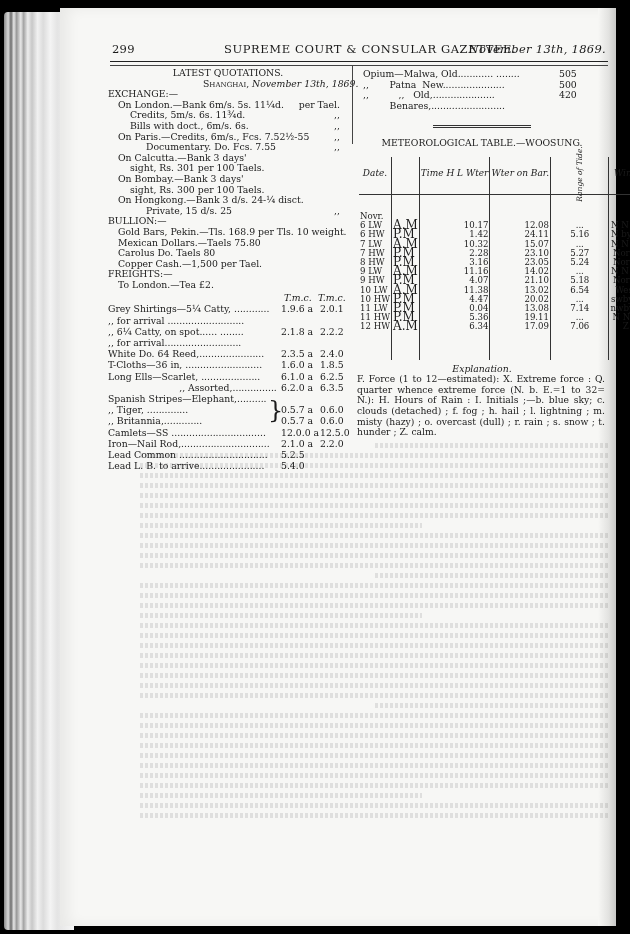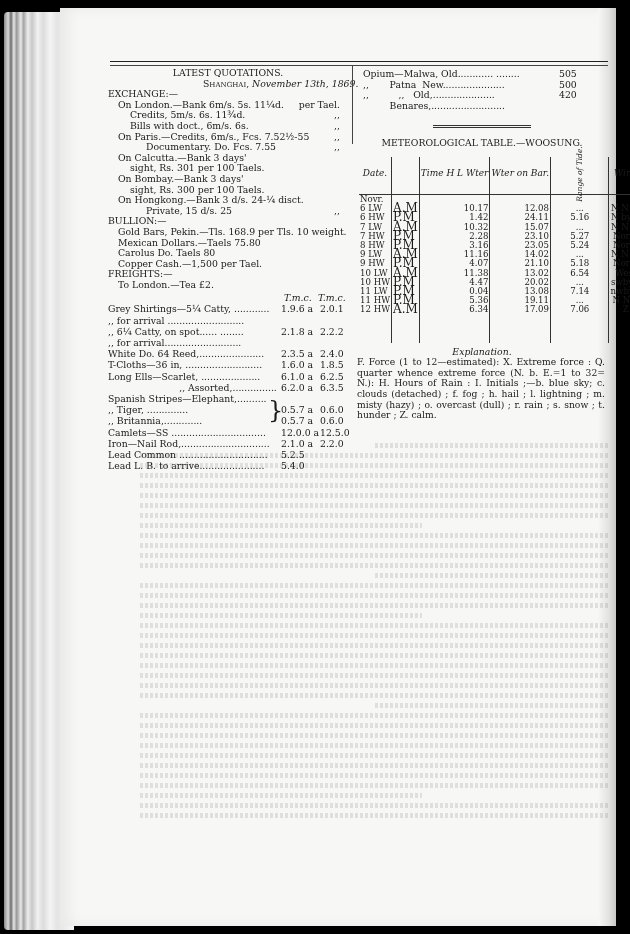--- a/index.html
+++ b/index.html
@@ -86,20 +86,25 @@
       <div class="st-line" style="width: 100%; margin-left: 0px;"></div>
       <div class="st-line" style="width: 100%; margin-left: 0px;"></div>
       <div class="st-line" style="width: 100%; margin-left: 0px;"></div>
       <div class="st-line" style="width: 100%; margin-left: 0px;"></div>
       <div class="st-line" style="width: 100%; margin-left: 0px;"></div>
       <div class="st-line" style="width: 60%; margin-left: 0px;"></div>
       <div class="st-line" style="width: 100%; margin-left: 0px;"></div>
       <div class="st-line" style="width: 100%; margin-left: 0px;"></div>
     </div>
 
+  <div class="header">
+    <span class="pagenum">299</span>
+    <span class="title">SUPREME COURT &amp; CONSULAR GAZETTEE.</span>
+    <span class="date">November 13th, 1869.</span>
+  </div>
   <div class="rule"></div>
 
   <div class="col-left">
     <div class="center" style="margin-top:2px;">LATEST QUOTATIONS.</div>
     <div class="row" style="padding-left:95px;">
       <span class="sc">Shanghai,</span>
       <span class="it">November 13th, 1869.</span>
     </div>
     <div class="row">EXCHANGE:—</div>
     <div id="exchange-lines">
@@ -171,21 +176,21 @@
           <th style="width:14px;"></th>
           <th style="width:22px;text-align:right;">Time H L Wter</th>
           <th style="width:22px;text-align:center;">Wter on Bar.</th>
           <th class="rot" style="width:16px;height:34px;"><span>Range of Tide.</span></th>
           <th style="width:36px;">Wind</th>
 
         </tr>
       </thead>
       <tbody id="met-body">
         <tr>
-          <td style="padding-top:0;">Novr.</td>
+          <td style="padding-top:17px;">Novr.</td>
           <td></td>
             <td></td>
             <td></td>
             <td></td>
             <td></td>
         </tr>
       <tr>
             <td>6 LW</td>
             <td class="ampm">A.M</td>
             <td class="r">10.17</td>

